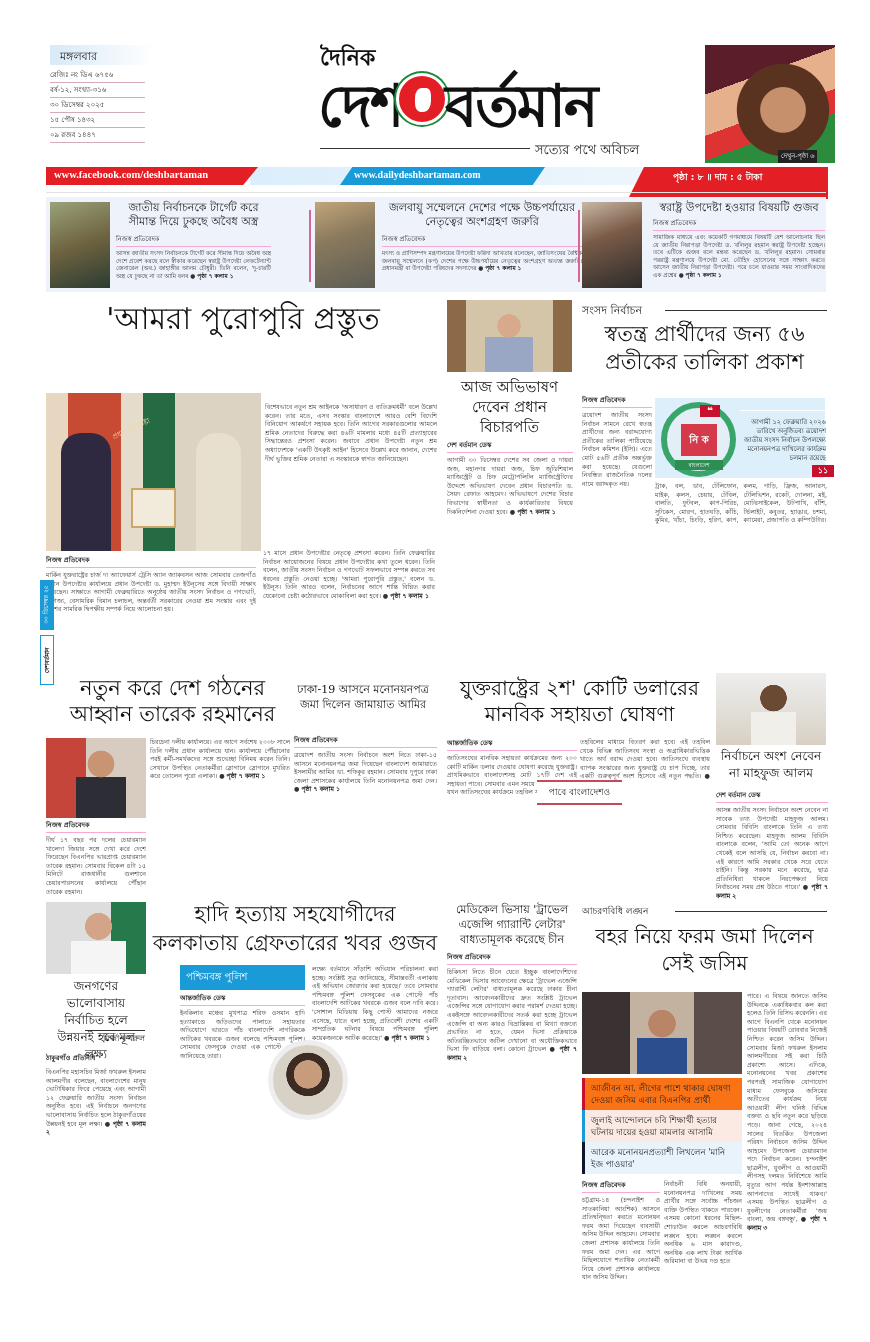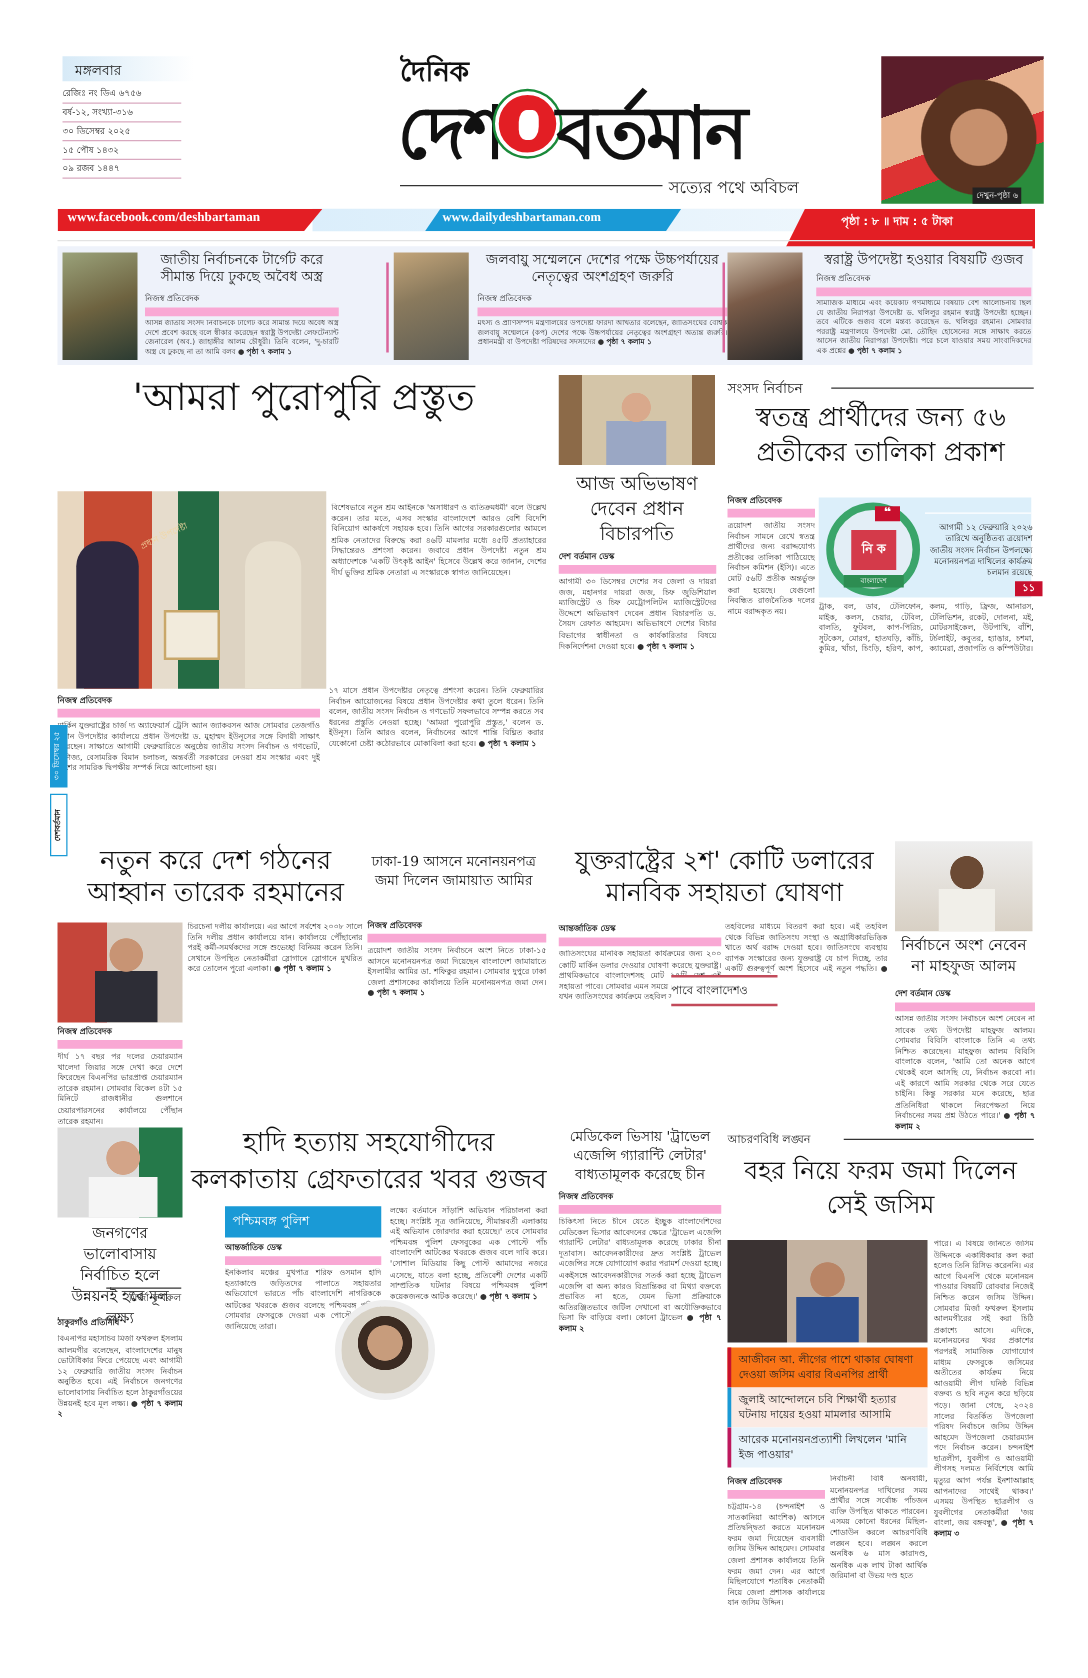--- a/index.html
+++ b/index.html
@@ -1,20 +1,20 @@
 <!DOCTYPE html>
 <html><head>
 <meta charset="utf-8">
 <style>
 *{box-sizing:border-box;margin:0;padding:0}
 html,body{width:870px;height:1342px;background:#fff;overflow:hidden}
 body{font-family:"DejaVu Sans",sans-serif;color:#222;position:relative}
 .abs{position:absolute}
 .body-text{font-size:6.2px;line-height:8.6px;color:#333;text-align:justify;overflow:hidden}
-.byline{font-size:6.5px;color:#222;border-bottom:7px solid #f9a8d4;padding-bottom:1px;margin-bottom:3px;font-weight:bold}
+.byline{font-size:6.5px;color:#222;border-bottom:1px solid #f9a8d4;padding-bottom:1px;margin-bottom:3px;font-weight:bold}
 .jump{font-weight:bold;color:#111}
 .photo{background:linear-gradient(135deg,#b9a590,#6f5a48);overflow:hidden}
 .hl{font-family:"DejaVu Serif",serif;color:#111;text-align:center;line-height:1.18}
 
 .day{left:50px;top:45px;width:105px;height:20px;background:linear-gradient(90deg,#d7eaf7,#fff);font-size:11px;font-weight:normal;padding:3px 10px}
 .meta-line{left:50px;width:95px;font-size:7px;border-bottom:1px solid #d9a9c0;height:15px;line-height:14px}
 .fb{left:46px;top:167px;width:212px;height:18px;background:#e31e24;color:#fff;font-family:"Liberation Serif",serif;font-weight:bold;font-size:10.5px;padding:2px 8px;clip-path:polygon(0 0,100% 0,93% 100%,0 100%)}
 .band{left:250px;top:167px;width:560px;height:18px;background:linear-gradient(90deg,#dbeefb,#f4f9fd)}
 .web{left:340px;top:167px;width:205px;height:18px;background:#1a9ad6;color:#fff;font-family:"Liberation Serif",serif;font-weight:bold;font-size:10px;padding:2px 14px;clip-path:polygon(6% 0,100% 0,94% 100%,0 100%)}
 .price{left:628px;top:167px;width:200px;height:32px;background:#e31e24;color:#fff;font-size:9px;font-weight:bold;padding:3px 0 0 45px;clip-path:polygon(8% 0,100% 0,100% 100%,0 100%)}
@@ -154,21 +154,21 @@
   <div class="byline">নিজস্ব প্রতিবেদক</div>
   <div class="body-text" style="height:150px"><span>ত্রয়োদশ জাতীয় সংসদ নির্বাচনে অংশ নিতে ঢাকা-১৫ আসনে মনোনয়নপত্র জমা দিয়েছেন বাংলাদেশ জামায়াতে ইসলামীর আমির ডা. শফিকুর রহমান। সোমবার দুপুরে ঢাকা জেলা প্রশাসকের কার্যালয়ে তিনি মনোনয়নপত্র জমা দেন।</span> ● <span class="jump">পৃষ্ঠা ৭ কলাম ১</span></div>
 </div>
 
 <div class="abs hl" style="left:447px;top:675px;width:265px;font-size:20px;line-height:26px">যুক্তরাষ্ট্রের ২শ' কোটি ডলারের মানবিক সহায়তা ঘোষণা</div>
 <div class="abs" style="left:447px;top:738px;width:130px">
   <div class="byline">আন্তর্জাতিক ডেস্ক</div>
   <div class="body-text" style="height:145px">জাতিসংঘের মানবিক সহায়তা কার্যক্রমের জন্য ২০০ কোটি মার্কিন ডলার দেওয়ার ঘোষণা করেছে যুক্তরাষ্ট্র। প্রাথমিকভাবে বাংলাদেশসহ মোট ১৭টি দেশ এই সহায়তা পাবে। সোমবার এমন সময়ে এই ঘোষণা এল, যখন জাতিসংঘের কার্যক্রমে তহবিল সংকট চলছে।</div>
 </div>
 <div class="abs body-text" style="left:580px;top:738px;width:130px;height:150px"><span>তহবিলের মাধ্যমে বিতরণ করা হবে। এই তহবিল থেকে বিভিন্ন জাতিসংঘ সংস্থা ও অগ্রাধিকারভিত্তিক খাতে অর্থ বরাদ্দ দেওয়া হবে। জাতিসংঘে ব্যবস্থায় ব্যাপক সংস্কারের জন্য যুক্তরাষ্ট্র যে চাপ দিচ্ছে, তার একটি গুরুত্বপূর্ণ অংশ হিসেবে এই নতুন পদ্ধতি।</span> ● <span class="jump">পৃষ্ঠা ৭ কলাম ২</span></div>
-<div class="abs" style="left:537px;top:780px;width:85px;background:#fff;border-top:2px solid #c24a5a;border-bottom:2px solid #c24a5a;text-align:left;font-size:9px;padding:3px 0;font-family:'DejaVu Serif',serif">পাবে বাংলাদেশও</div>
+<div class="abs" style="left:537px;top:780px;width:85px;background:#fff;border-top:2px solid #c24a5a;border-bottom:2px solid #c24a5a;text-align:center;font-size:9px;padding:3px 0;font-family:'DejaVu Serif',serif">পাবে বাংলাদেশও</div>
 
 <div class="abs photo" style="left:716px;top:673px;width:110px;height:72px;background:linear-gradient(#eee,#d8d0c4)">
   <div class="abs" style="left:35px;top:5px;width:45px;height:67px;background:radial-gradient(circle at 50% 30%,#6b4a34 0 25%,transparent 26%),linear-gradient(#0000 50%,#f1efe9 50%)"></div>
 </div>
 <div class="abs hl" style="left:716px;top:748px;width:110px;font-size:12px;line-height:17px">নির্বাচনে অংশ নেবেন না মাহফুজ আলম</div>
 <div class="abs" style="left:716px;top:790px;width:112px">
   <div class="byline">দেশ বর্তমান ডেস্ক</div>
   <div class="body-text" style="height:95px"><span>আসন্ন জাতীয় সংসদ নির্বাচনে অংশ নেবেন না সাবেক তথ্য উপদেষ্টা মাহফুজ আলম। সোমবার বিবিসি বাংলাকে তিনি এ তথ্য নিশ্চিত করেছেন। মাহফুজ আলম বিবিসি বাংলাকে বলেন, 'আমি তো অনেক আগে থেকেই বলে আসছি যে, নির্বাচন করবো না। এই কারণে আমি সরকার থেকে সরে যেতে চাইনি। কিন্তু সরকার মনে করেছে, ছাত্র প্রতিনিধিরা থাকলে নিরপেক্ষতা নিয়ে নির্বাচনের সময় প্রশ্ন উঠতে পারে।'</span> ● <span class="jump">পৃষ্ঠা ৭ কলাম ২</span></div>
 </div>
 
@@ -198,19 +198,19 @@
 </div>
 
 <div class="abs" style="left:582px;top:904px;font-size:9px;font-family:'DejaVu Serif',serif">আচরণবিধি লঙ্ঘন</div>
 <div class="abs tagline-rule" style="left:675px;top:911px;width:152px"></div>
 <div class="abs hl" style="left:582px;top:923px;width:245px;font-size:20px;line-height:27px">বহর নিয়ে ফরম জমা দিলেন সেই জসিম</div>
 <div class="abs photo" style="left:582px;top:992px;width:160px;height:82px;background:linear-gradient(90deg,#3a3232 0 30%,#c4b2a0 30% 70%,#5a4d4a 70%)">
   <div class="abs" style="left:55px;top:10px;width:50px;height:72px;background:radial-gradient(circle at 50% 30%,#b98566 0 24%,transparent 25%),linear-gradient(#0000 50%,#2d4e8e 50%)"></div>
 </div>
 <div class="abs related" style="left:582px;top:1078px;width:160px;background:#f97316;border-left:3px solid #c8102e">আজীবন আ. লীগের পাশে থাকার ঘোষণা দেওয়া জসিম এবার বিএনপির প্রার্থী</div>
 <div class="abs related" style="left:582px;top:1110px;width:160px;background:#fbeae3;border-left:3px solid #1a9ad6">জুলাই আন্দোলনে চবি শিক্ষার্থী হত্যার ঘটনায় দায়ের হওয়া মামলার আসামি</div>
-<div class="abs related" style="left:582px;top:1142px;width:160px;background:#e8f3fb;border-left:3px solid #be185d">আরেক মনোনয়নপ্রত্যাশী লিখলেন 'মানি ইজ পাওয়ার'</div>
+<div class="abs related" style="left:582px;top:1142px;width:160px;background:#e8f3fb;border-left:3px solid #0f172a">আরেক মনোনয়নপ্রত্যাশী লিখলেন 'মানি ইজ পাওয়ার'</div>
 <div class="abs body-text" style="left:747px;top:992px;width:80px;height:300px"><span>পারে। এ বিষয়ে জানতে জসিম উদ্দিনকে একাধিকবার কল করা হলেও তিনি রিসিভ করেননি। এর আগে বিএনপি থেকে মনোনয়ন পাওয়ার বিষয়টি রোববার নিজেই নিশ্চিত করেন জসিম উদ্দিন। সোমবার মির্জা ফখরুল ইসলাম আলমগীরের সই করা চিঠি প্রকাশ্যে আসে। এদিকে, মনোনয়নের খবর প্রকাশের পরপরই সামাজিক যোগাযোগ মাধ্যম ফেসবুকে জসিমের অতীতের কার্যক্রম নিয়ে আওয়ামী লীগ ঘনিষ্ঠ বিভিন্ন বক্তব্য ও ছবি নতুন করে ছড়িয়ে পড়ে। জানা গেছে, ২০২৪ সালের বিতর্কিত উপজেলা পরিষদ নির্বাচনে জসিম উদ্দিন আহমেদ উপজেলা চেয়ারম্যান পদে নির্বাচন করেন। চন্দনাইশ ছাত্রলীগ, যুবলীগ ও আওয়ামী লীগসহ দলমত নির্বিশেষে আমি মৃত্যুর আগ পর্যন্ত ইনশাআল্লাহ আপনাদের সাথেই থাকব।' এসময় উপস্থিত ছাত্রলীগ ও যুবলীগের নেতাকর্মীরা 'জয় বাংলা, জয় বঙ্গবন্ধু',</span> ● <span class="jump">পৃষ্ঠা ৭ কলাম ৩</span></div>
 <div class="abs" style="left:582px;top:1180px;width:78px">
   <div class="byline">নিজস্ব প্রতিবেদক</div>
   <div class="body-text" style="height:100px">চট্টগ্রাম-১৪ (চন্দনাইশ ও সাতকানিয়া আংশিক) আসনে প্রতিদ্বন্দ্বিতা করতে মনোনয়ন ফরম জমা দিয়েছেন ব্যবসায়ী জসিম উদ্দিন আহমেদ। সোমবার জেলা প্রশাসক কার্যালয়ে তিনি ফরম জমা দেন। এর আগে মিছিলযোগে শতাধিক নেতাকর্মী নিয়ে জেলা প্রশাসক কার্যালয়ে যান জসিম উদ্দিন।</div>
 </div>
 <div class="abs body-text" style="left:664px;top:1180px;width:78px;height:112px">নির্বাচনী বিধি অনযায়ী, মনোনয়নপত্র দাখিলের সময় প্রার্থীর সঙ্গে সর্বোচ্চ পাঁচজন ব্যক্তি উপস্থিত থাকতে পারবেন। এসময় কোনো ধরনের মিছিল-শোডাউন করলে আচরণবিধি লঙ্ঘন হবে। লঙ্ঘন করলে অনধিক ৬ মাস কারাদণ্ড, অনধিক এক লাখ টাকা আর্থিক জরিমানা বা উভয় দণ্ড হতে</div>
 
 </body></html>

